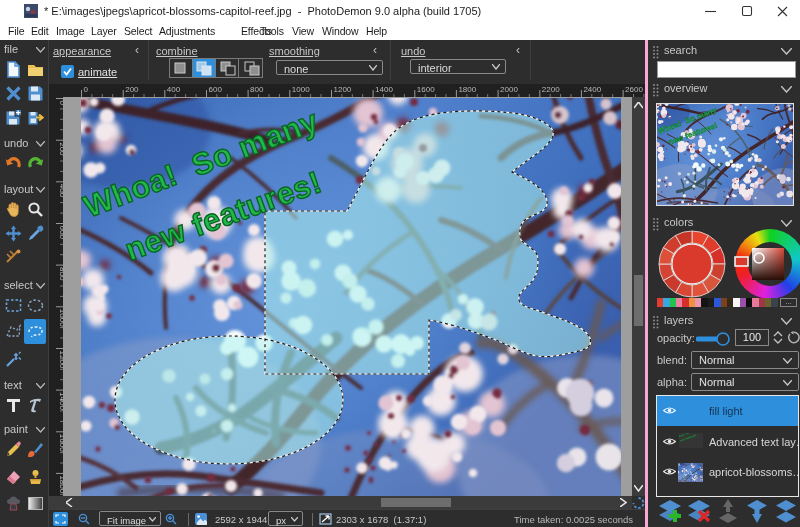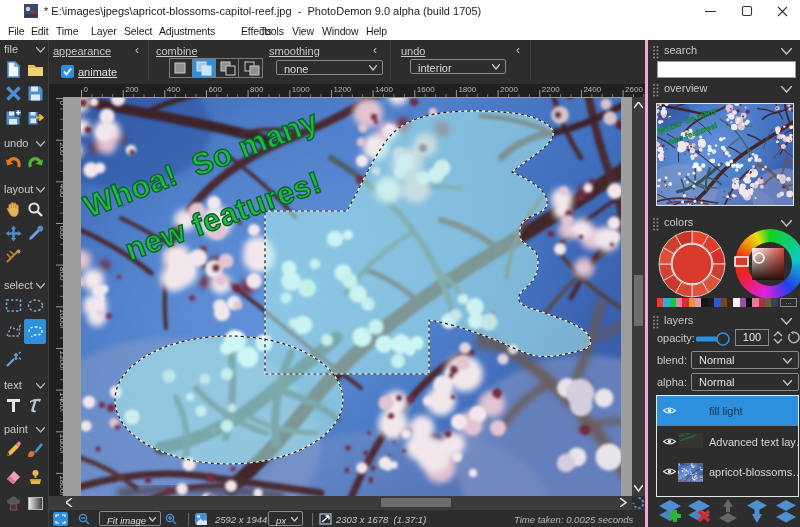--- a/index.html
+++ b/index.html
@@ -21,21 +21,21 @@
   #toolbar { left:49px; top:0; width:596px; height:40px; background:#2d2d2d; }
   #rightpanel { left:645px; top:0; width:155px; height:487px; background:#2d2d2d; border-left:3px solid #f9a8d4; }
   #canvasarea { left:49px; top:40px; width:596px; height:447px; background:#2d2d2d; }
   #rulerh { left:0px; top:4px; width:596px; height:13px; background:#202020; }
   #rulerv { left:0px; top:17px; width:14px; height:399px; background:#202020; }
   #graybg { left:14px; top:17px; width:583px; height:399px; background:#9e9e9e; }
   #photo { left:32px; top:18px; width:540px; height:398px; overflow:hidden; }
   #vscroll { left:583px; top:17px; width:13px; height:399px; background:#3b3b3b; }
   #hscroll { left:0px; top:416px; width:583px; height:13px; background:#3b3b3b; }
   .thumbbar { position:absolute; background:#6d6d6d; }
-  #statusbar { left:0px; top:429px; width:596px; height:18px; background:#2d2d2d; border-top:1px solid #3e3e40; color:#c8c8c8; font-size:9.5px;font-style:italic; }
+  #statusbar { left:0px; top:429px; width:596px; height:18px; background:#2d2d2d; border-top:1px solid #3e3e40; color:#c8c8c8; font-size:9.5px; }
 </style>
 </head>
 <body>
 <div id="stage">
 
   <div class="abs" id="titlebar">
     <svg class="abs" style="left:24px;top:4px" width="14" height="14">
         <rect x="0" y="0" width="14" height="14" fill="#3a4a6a"></rect>
         <circle cx="4" cy="5" r="2.2" fill="#c8d4e8"></circle>
         <circle cx="9" cy="8" r="2.6" fill="#7a3a4a"></circle>
@@ -45,21 +45,21 @@
     <svg class="abs" style="left:703px;top:0" width="97" height="22" fill="none" stroke="#333" stroke-width="1.1">
       <line x1="2" y1="11.5" x2="13" y2="11.5"></line>
       <rect x="39.5" y="6.5" width="9" height="9" rx="1.5"></rect>
       <path d="M75 7 L84 16 M84 7 L75 16"></path>
     </svg>
   </div>
 
   <div class="abs" id="menubar">
     <span class="mitem" style="left:8px">File</span>
     <span class="mitem" style="left:31px">Edit</span>
-    <span class="mitem" style="left:56px">Time</span>
+    <span class="mitem" style="left:56px">Image</span>
     <span class="mitem" style="left:91px">Layer</span>
     <span class="mitem" style="left:124px">Select</span>
     <span class="mitem" style="left:159px">Adjustments</span>
     <span class="mitem" style="left:241px">Effects</span>
     <span class="mitem" style="left:260px">Tools</span>
     <span class="mitem" style="left:292px">View</span>
     <span class="mitem" style="left:322px">Window</span>
     <span class="mitem" style="left:366px">Help</span>
   </div>
 

